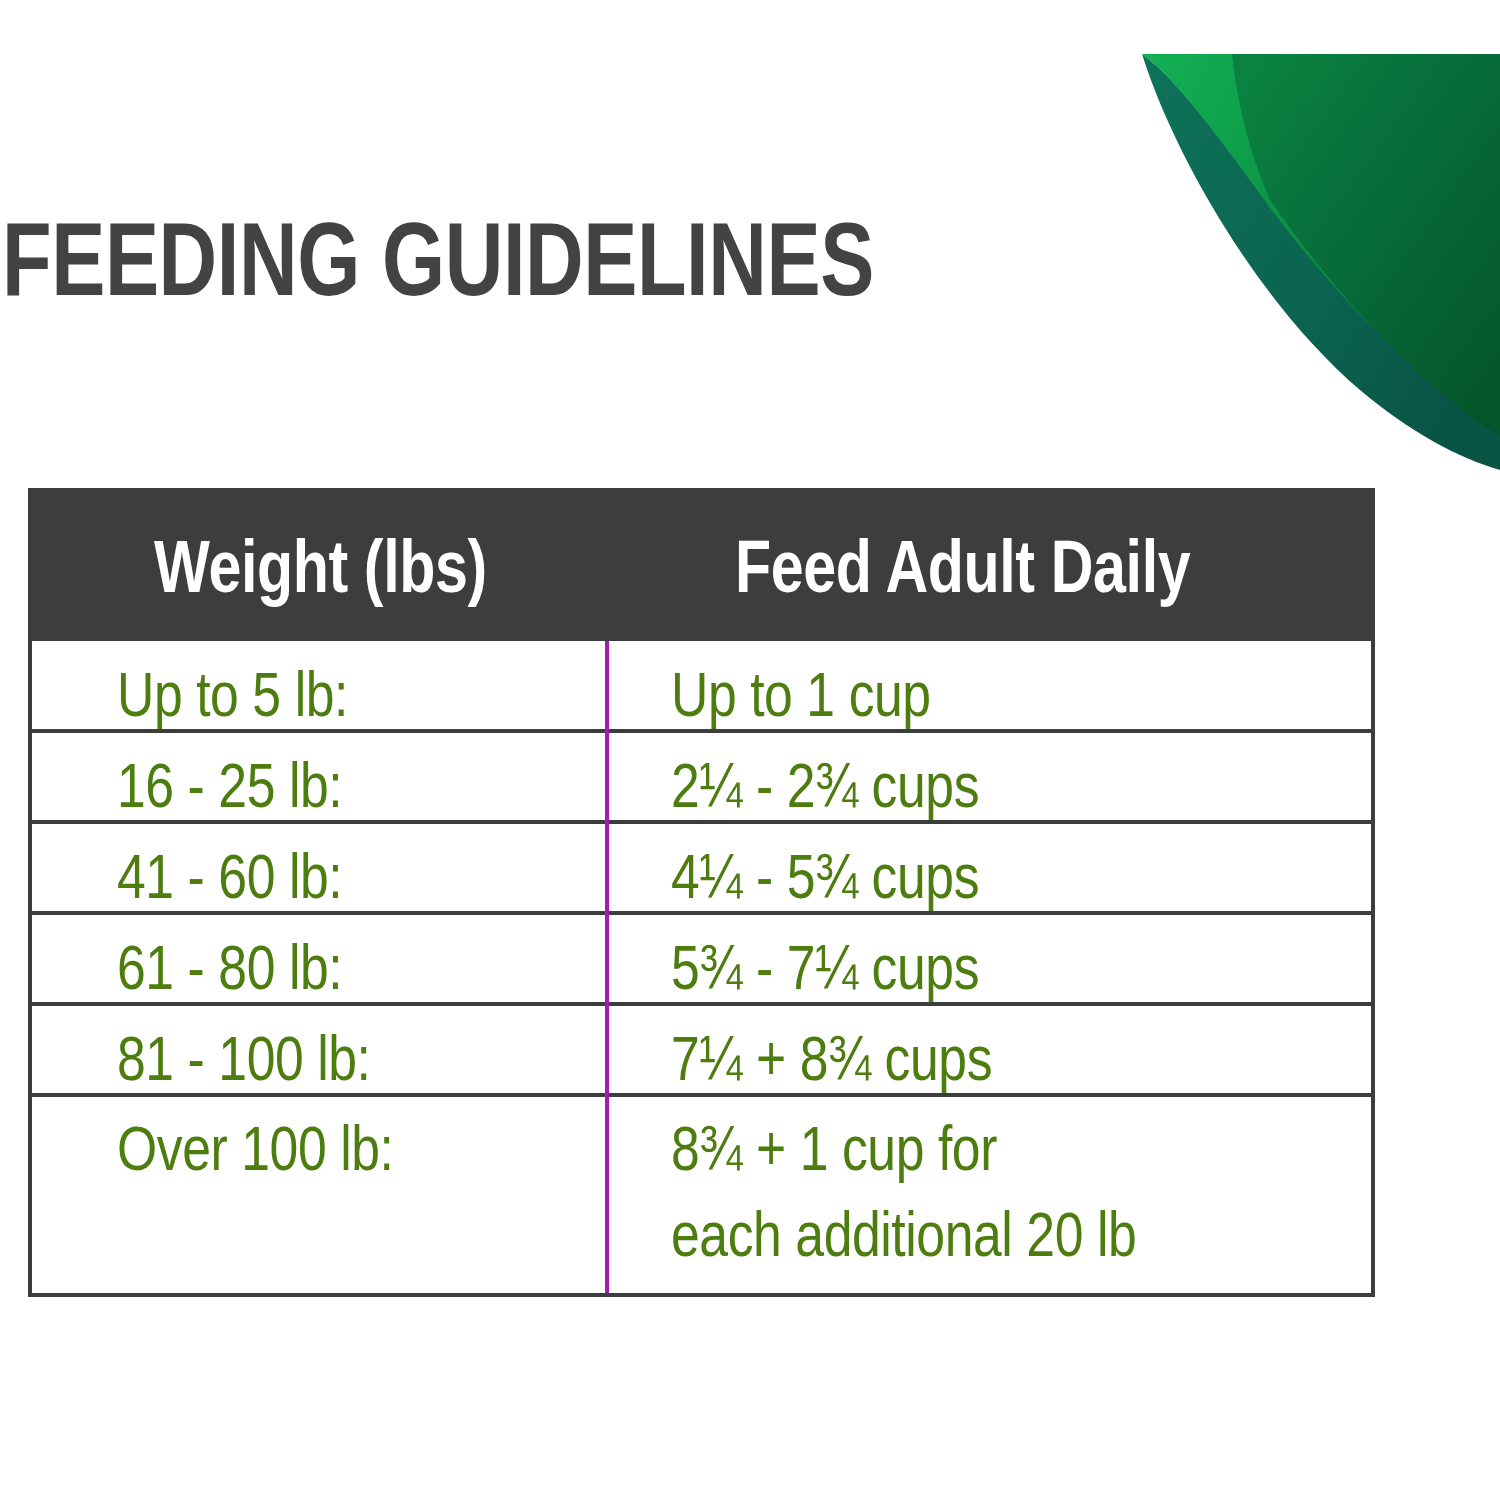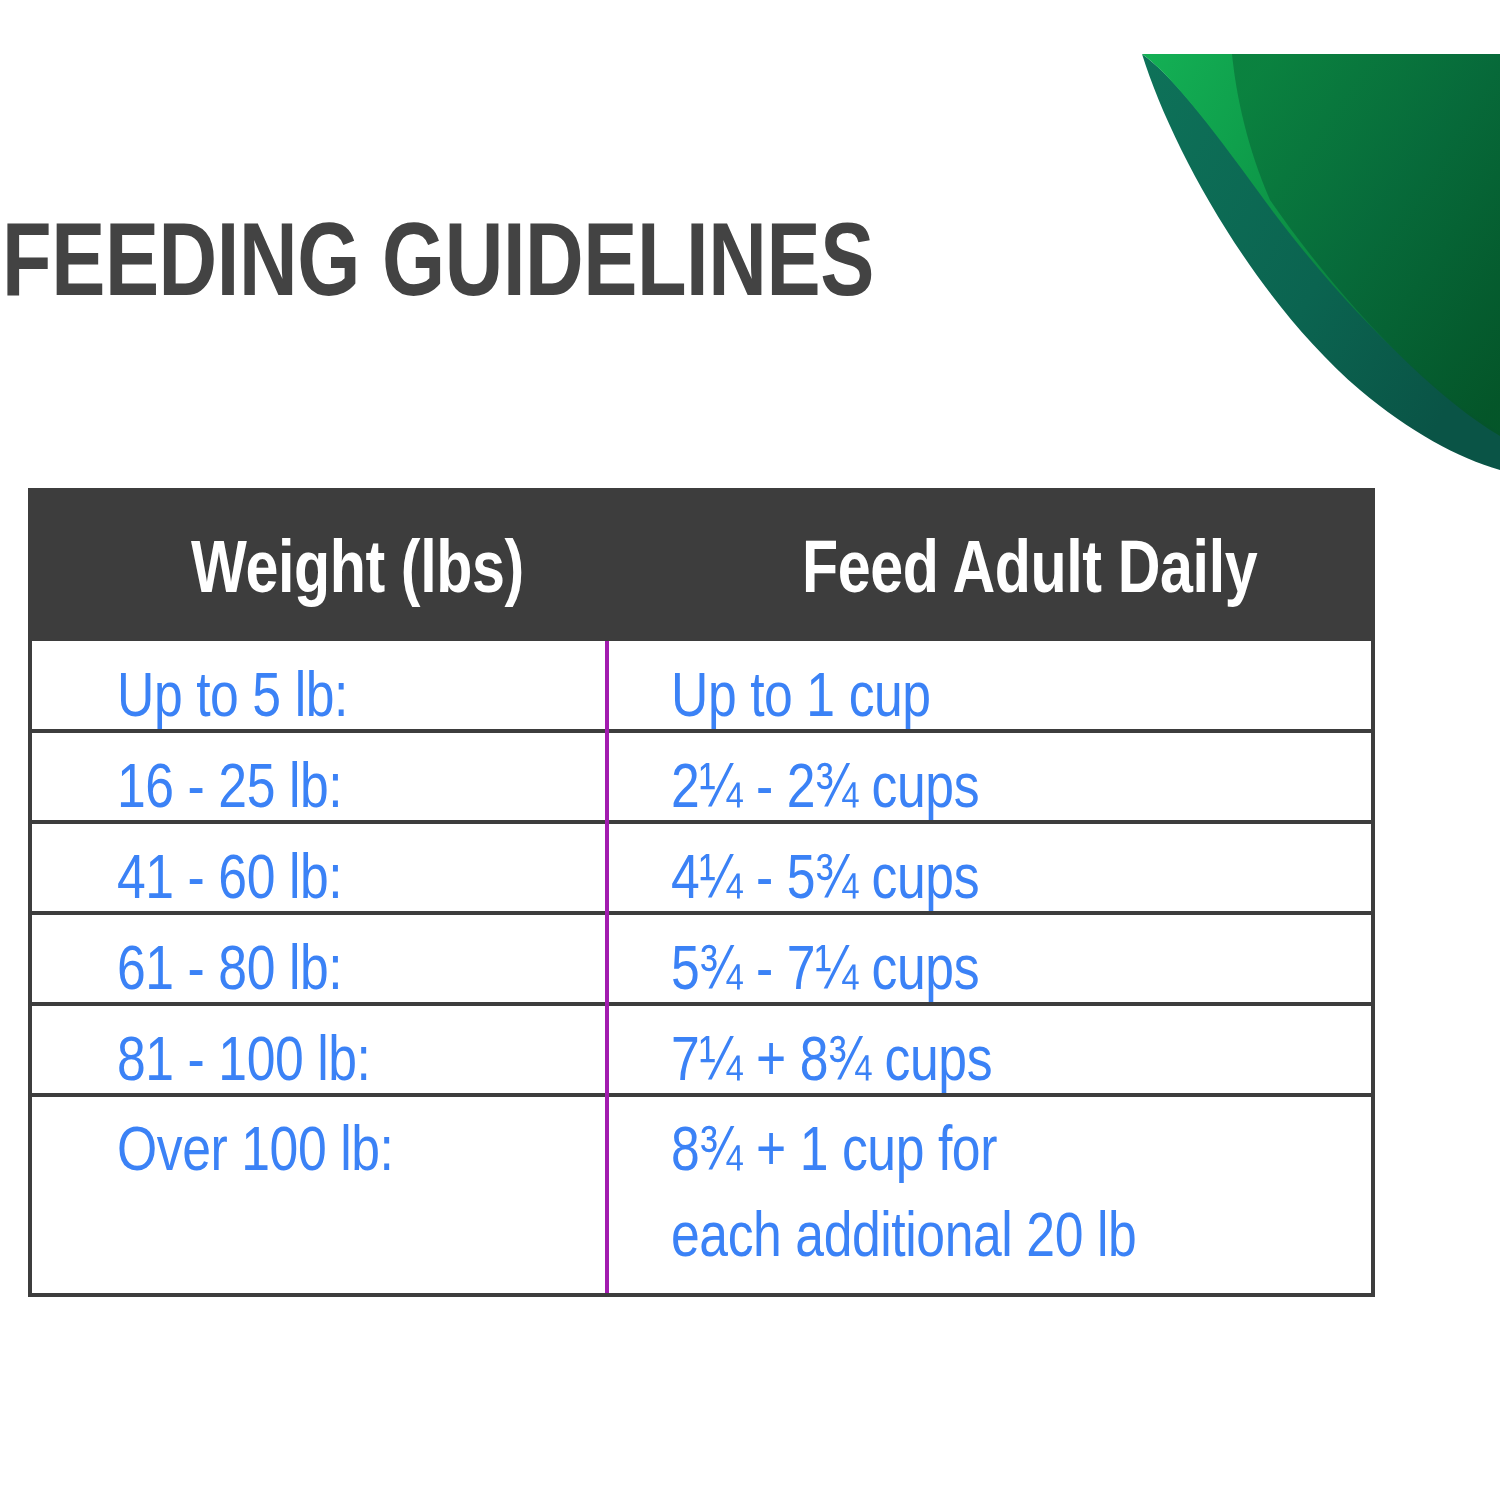--- a/index.html
+++ b/index.html
@@ -58,42 +58,42 @@
     width: 100%;
     border-collapse: collapse;
     table-layout: fixed;
   }
   .guide-table col.c1 { width: 575px; }
   .guide-table col.c2 { width: auto; }
 
   thead th {
     background: #3d3d3d;
     color: #ffffff;
-    text-align: right;
+    text-align: center;
     height: 149px;
     padding: 0 0 0 85px;
     box-sizing: border-box;
     vertical-align: middle;
     font-family: "Liberation Sans Narrow", "Liberation Sans", sans-serif;
     font-weight: 700;
     font-size: 74px;
     line-height: 74px;
     letter-spacing: -0.5px;
     white-space: nowrap;
   }
   thead th .hdr-txt {
     display: inline-block;
     transform: scaleX(0.80);
     transform-origin: left center;
   }
   thead th.col2 { padding-left: 62px; }
 
   tbody td {
     border-top: 4px solid #3d3d3d;
-    color: #3b82f6;
+    color: #4d7c0f;
     height: 90px;
     padding: 17px 10px 0 85px;
     box-sizing: border-box;
     vertical-align: middle;
     font-family: "Liberation Sans Narrow", "Liberation Sans", sans-serif;
     font-weight: 400;
     font-size: 63px;
     line-height: 70px;
     letter-spacing: -0.5px;
     white-space: nowrap;

